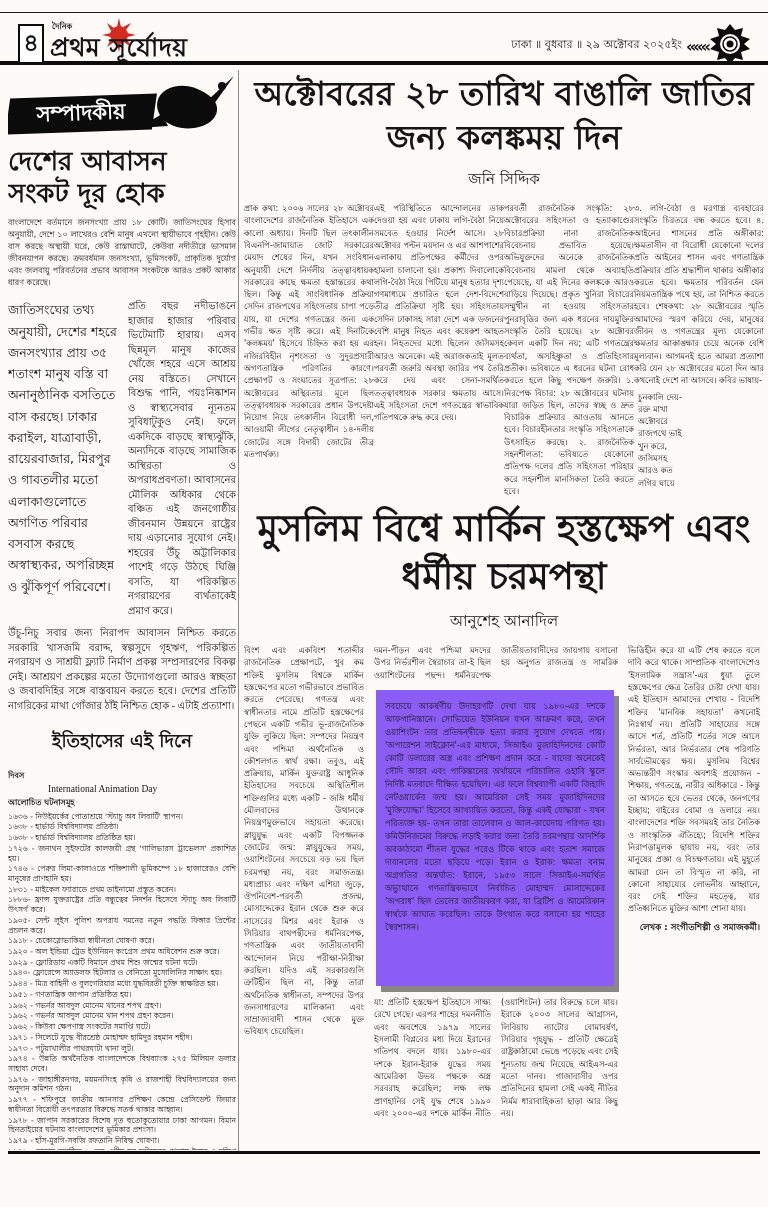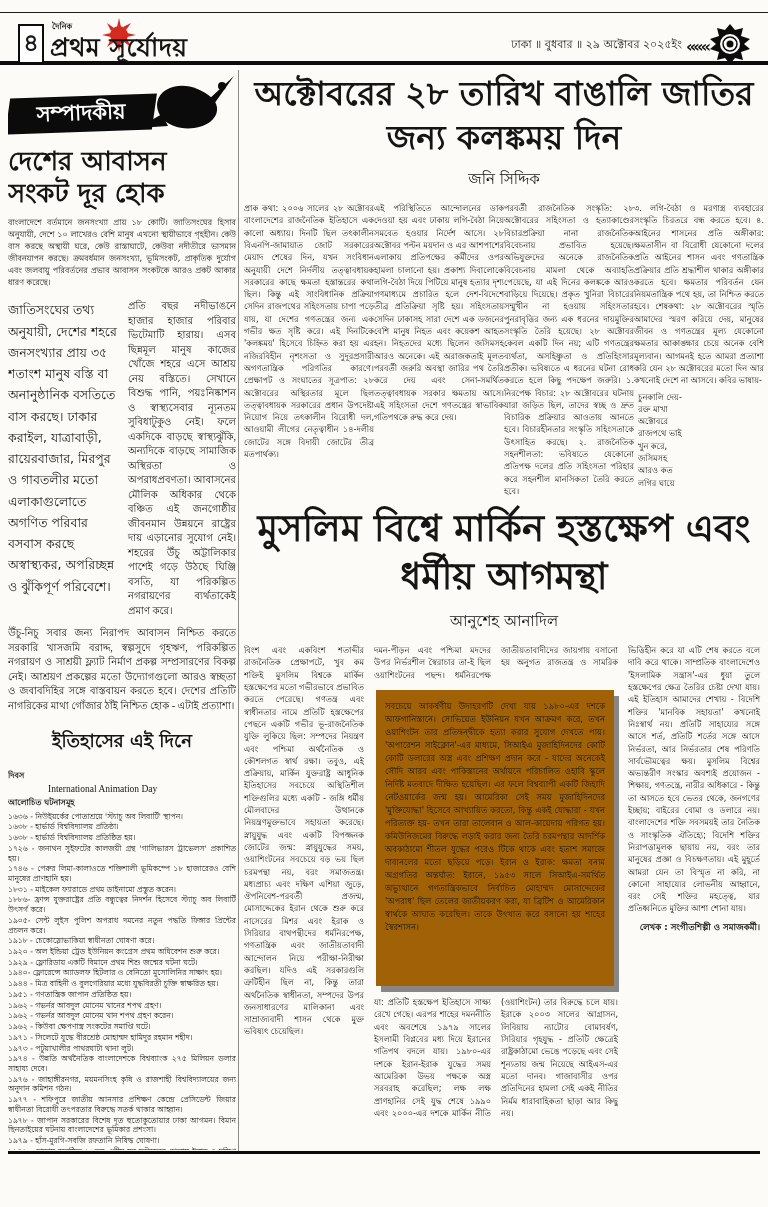--- a/index.html
+++ b/index.html
@@ -53,21 +53,21 @@
   .art1 h1{margin:0;text-align:center;font-size:33px;line-height:1.32;font-weight:700;}
   .byline{text-align:center;font-size:15px;margin:8px 0 10px 0;}
   .cols4{display:grid;grid-template-columns:1fr 1fr 1fr 1fr;height:302px;overflow:hidden;}
   .coltxt{font-size:8.2px;line-height:1.5;text-align:justify;}
   .poem{margin:4px 0 0 4px;padding:0;list-style:none;}
   .poem li{font-size:8.2px;line-height:1.5;text-align:left;}
   .art2{left:244px;top:505px;width:520px;}
   .art2 h1{margin:0;text-align:center;font-size:37px;line-height:1.3;font-weight:700;}
   .art2-body{display:grid;grid-template-columns:120px 244px 132px;gap:10px;height:500px;overflow:hidden;}
   .mid .top2{column-count:2;column-gap:10px;height:40px;overflow:hidden;margin-bottom:6px;}
-  .quotebox{background:#a16207;box-shadow:5px 6px 0 rgba(40,40,40,0.55);
+  .quotebox{background:#8b5cf6;box-shadow:5px 6px 0 rgba(40,40,40,0.55);
     padding:10px 9px;margin:0 4px 10px 2px;height:276px;overflow:hidden;}
   .quotebox .coltxt{font-size:8.4px;line-height:1.55;}
   .mid .bot2{column-count:2;column-gap:10px;height:158px;overflow:hidden;}
   .credit{font-size:8.6px;font-weight:700;text-align:right;margin-top:6px;}
 </style>
 </head>
 <body>
 
 <div class="abs rule-top"></div>
 <div class="abs rule-thick"></div>
@@ -198,21 +198,21 @@
           <li>খুন করে,</li>
           <li>জসিমসহ</li>
           <li>আরও কত</li>
           <li>লগির ঘায়ে</li>
         </ul>
     </div>
   </div>
 </article>
 
 <article class="abs art2">
-  <h1>মুসলিম বিশ্বে মার্কিন হস্তক্ষেপ এবং ধর্মীয় আগমন্থা</h1>
+  <h1>মুসলিম বিশ্বে মার্কিন হস্তক্ষেপ এবং ধর্মীয় চরমপন্থা</h1>
   <div class="byline">আনুশেহ আনাদিল</div>
   <div class="art2-body">
     <div class="coltxt">বিংশ এবং একবিংশ শতাব্দীর রাজনৈতিক প্রেক্ষাপটে, খুব কম শক্তিই মুসলিম বিশ্বকে মার্কিন হস্তক্ষেপের মতো গভীরভাবে প্রভাবিত করতে পেরেছে। গণতন্ত্র এবং স্বাধীনতার নামে প্রতিটি হস্তক্ষেপের পেছনে একটি গভীর ভূ-রাজনৈতিক যুক্তি লুকিয়ে ছিল: সম্পদের নিয়ন্ত্রণ এবং পশ্চিমা অর্থনৈতিক ও কৌশলগত স্বার্থ রক্ষা। তবুও, এই প্রক্রিয়ায়, মার্কিন যুক্তরাষ্ট্র আধুনিক ইতিহাসের সবচেয়ে অস্থিতিশীল শক্তিগুলির মধ্যে একটি - জঙ্গি ধর্মীয় মৌলবাদের উত্থানকে নিয়ন্ত্রণমুক্তভাবে সহায়তা করেছে। স্নায়ুযুদ্ধ এবং একটি বিপজ্জনক জোটের জন্ম: স্নায়ুযুদ্ধের সময়, ওয়াশিংটনের সবচেয়ে বড় ভয় ছিল চরমপন্থা নয়, বরং সমাজতন্ত্র। মধ্যপ্রাচ্য এবং দক্ষিণ এশিয়া জুড়ে, ঔপনিবেশ-পরবর্তী প্রজন্ম, মোসাদ্দেকের ইরান থেকে শুরু করে নাসেরের মিশর এবং ইরাক ও সিরিয়ার বাথপন্থীদের ধর্মনিরপেক্ষ, গণতান্ত্রিক এবং জাতীয়তাবাদী আন্দোলন নিয়ে পরীক্ষা-নিরীক্ষা করছিল। যদিও এই সরকারগুলি ত্রুটিহীন ছিল না, কিন্তু তারা অর্থনৈতিক স্বাধীনতা, সম্পদের উপর জনসাধারণের মালিকানা এবং সাম্রাজ্যবাদী শাসন থেকে মুক্ত ভবিষ্যৎ চেয়েছিল।</div>
     <div class="mid">
       <div class="top2 coltxt">দমন-পীড়ন এবং পশ্চিমা মদদের উপর নির্ভরশীল স্বৈরাচার তা-ই ছিল ওয়াশিংটনের পছন্দ। ধর্মনিরপেক্ষ জাতীয়তাবাদীদের জায়গায় বসানো হয় অনুগত রাজতন্ত্র ও সামরিক শাসকদের, যারা জনগণের নয়, পরাশক্তির স্বার্থ দেখত।</div>
       <div class="quotebox">
         <div class="coltxt">সবচেয়ে আকর্ষণীয় উদাহরণটি দেখা যায় ১৯৮০-এর দশকে আফগানিস্তানে। সোভিয়েত ইউনিয়ন যখন আক্রমণ করে, তখন ওয়াশিংটন তার প্রতিদ্বন্দ্বীকে হত্যা করার সুযোগ দেখতে পায়। 'অপারেশন সাইক্লোন'-এর মাধ্যমে, সিআইএ মুজাহিদিনদের কোটি কোটি ডলারের অস্ত্র এবং প্রশিক্ষণ প্রদান করে - যাদের অনেকেই সৌদি আরব এবং পাকিস্তানের অর্থায়নে পরিচালিত ওহাবি স্কুলে নির্দিষ্ট মতবাদে দীক্ষিত হয়েছিল। এর ফলে বিশ্বব্যাপী একটি জিহাদি নেটওয়ার্কের জন্ম হয়। আমেরিকা সেই সময় মুজাহিদিনদের 'মুক্তিযোদ্ধা' হিসেবে আখ্যায়িত করতো, কিন্তু একই যোদ্ধারা - যখন পরিত্যক্ত হয়- তখন তারা তালেবান ও আল-কায়েদায় পরিণত হয়। কমিউনিজমের বিরুদ্ধে লড়াই করার জন্য তৈরি চরমপন্থার আদর্শিক অবকাঠামো শীতল যুদ্ধের পরেও টিকে থাকে এবং হতাশ সমাজে দাবানলের মতো ছড়িয়ে পড়ে। ইরান ও ইরাক: ক্ষমতা বনাম অগ্রগতির অন্তর্ঘাত: ইরানে, ১৯৫৩ সালে সিআইএ-সমর্থিত অভ্যুত্থানে গণতান্ত্রিকভাবে নির্বাচিত মোহাম্মদ মোসাদ্দেকের 'অপরাধ' ছিল তেলের জাতীয়করণ করা, যা ব্রিটিশ ও আমেরিকান স্বার্থকে আঘাত করেছিল। তাকে উৎখাত করে বসানো হয় শাহের স্বৈরশাসন।</div>
       </div>
       <div class="bot2 coltxt">যা: প্রতিটি হস্তক্ষেপ ইতিহাসে সাক্ষ্য রেখে গেছে। এরপর শাহের দমননীতি এবং অবশেষে ১৯৭৯ সালের ইসলামী বিপ্লবের মধ্য দিয়ে ইরানের গতিপথ বদলে যায়। ১৯৮০-এর দশকে ইরান-ইরাক যুদ্ধের সময় আমেরিকা উভয় পক্ষকে অস্ত্র সরবরাহ করেছিল; লক্ষ লক্ষ প্রাণহানির সেই যুদ্ধ শেষে ১৯৯০ এবং ২০০০-এর দশকে মার্কিন নীতি (ওয়াশিংটন) তার বিরুদ্ধে চলে যায়। ইরাকে ২০০৩ সালের আগ্রাসন, লিবিয়ায় ন্যাটোর বোমাবর্ষণ, সিরিয়ার গৃহযুদ্ধ - প্রতিটি ক্ষেত্রেই রাষ্ট্রকাঠামো ভেঙে পড়েছে এবং সেই শূন্যতায় জন্ম নিয়েছে আইএস-এর মতো দানব। গাজাবাসীর ওপর প্রতিদিনের হামলা সেই একই নীতির নির্মম ধারাবাহিকতা ছাড়া আর কিছু নয়।</div>
     </div>

